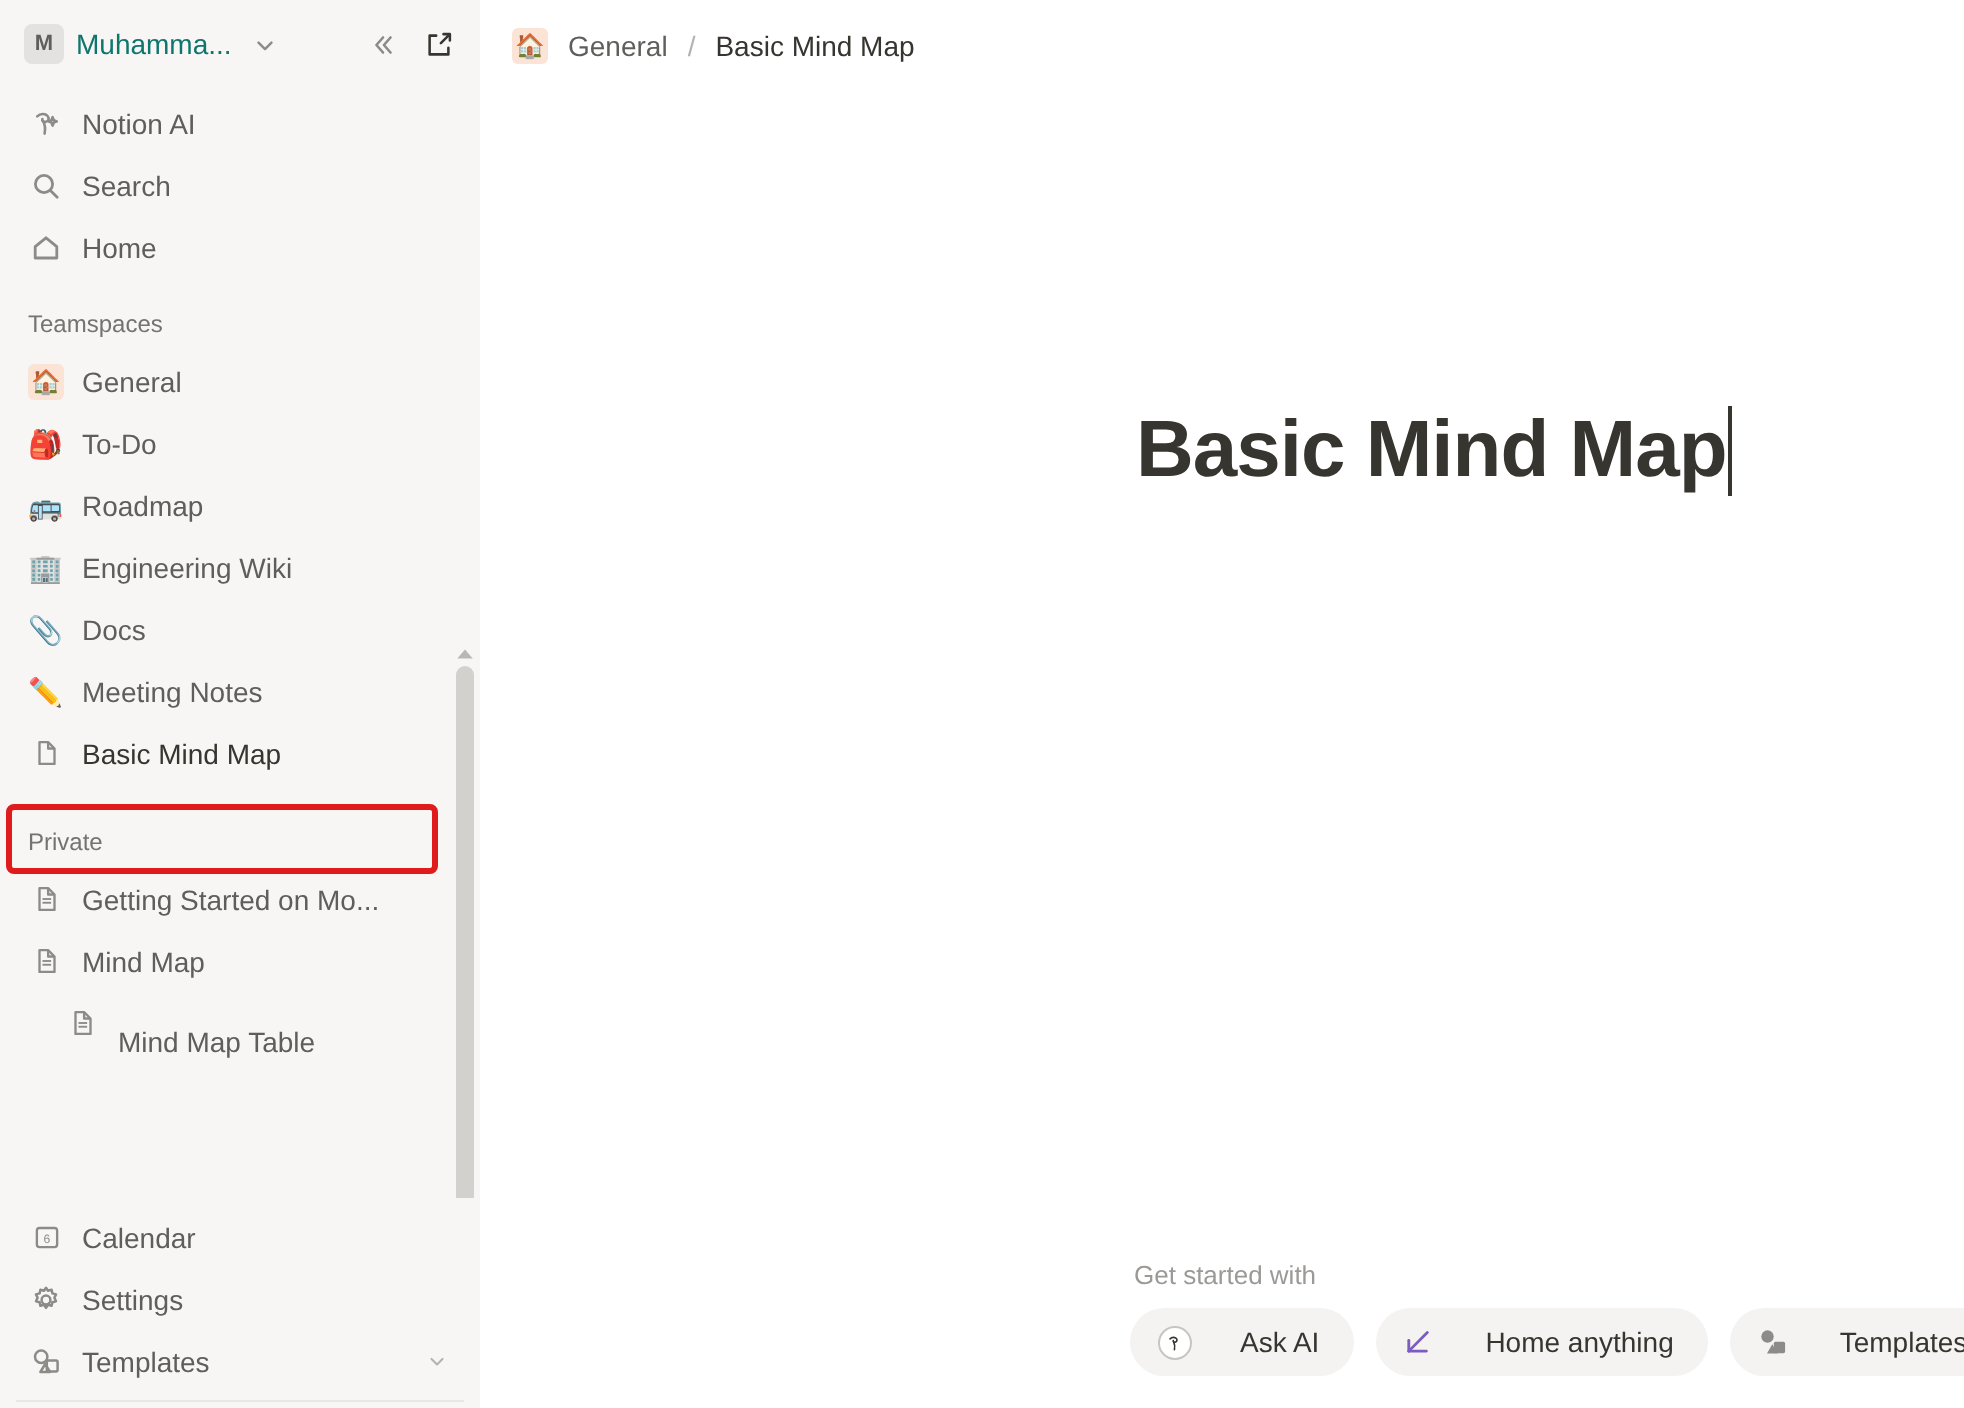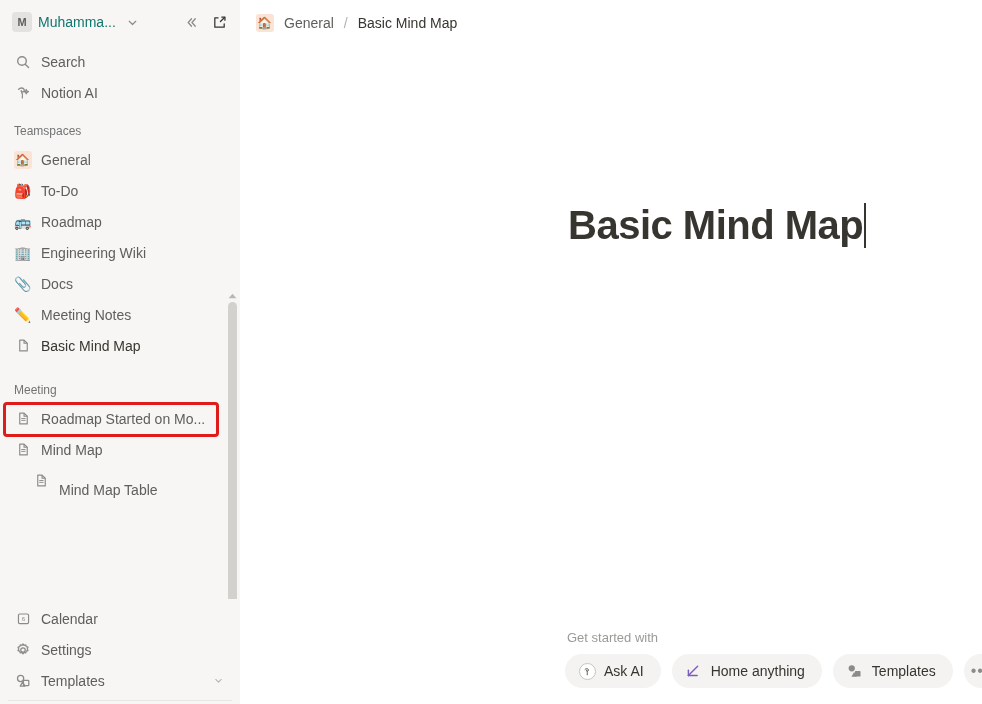--- a/index.html
+++ b/index.html
@@ -146,21 +146,21 @@
   .getstarted {
     position: absolute; left: 325px; bottom: 16px; width: 600px;
   }
   .gs-label {
     font-size: 13px; color: #9b9a97; margin-bottom: 9px;
     padding-left: 2px;
   }
   .gs-row { display: flex; align-items: center; gap: 11px; }
   .gs-btn {
     height: 34px; border-radius: 17px; background: #f4f3f2;
-    display: flex; align-items: center; gap: 8px;
+    display: flex; align-items: center; gap: 24px;
     padding: 0 17px 0 13px; cursor: pointer;
     font-size: 14px; color: #37352f; border: none;
     font-family: "Liberation Sans", sans-serif;
   }
   .gs-btn .bicon {
     width: 18px; height: 18px; display: flex;
     align-items: center; justify-content: center; flex: 0 0 18px;
   }
   .ai-badge {
     width: 17px; height: 17px; border-radius: 50%;
@@ -201,37 +201,45 @@
             <path d="M13 9.5V13H3V3h3.5"></path>
             <path d="M9 7l4.4-4.4"></path>
             <path d="M10.4 2.2h3.4v3.4"></path>
           </svg>
       </div>
     </div>
 
     <div class="sb-top">
       <div class="nav-item">
         <span class="ico">
-          <svg width="16" height="16" viewBox="0 0 16 16" fill="none" stroke="currentColor" stroke-width="1.4" stroke-linecap="round">
-              <circle cx="7" cy="7" r="4.3"></circle>
-              <line x1="10.2" y1="10.2" x2="13.6" y2="13.6"></line>
-            </svg>
-        </span>
-        <span class="nav-label">Search</span>
-      </div>
-      <div class="nav-item">
-        <span class="ico">
           <svg width="16" height="16" viewBox="0 0 16 16" fill="none" stroke="currentColor" stroke-width="1.3" stroke-linecap="round" stroke-linejoin="round">
               <path d="M3.6 4.2c1.6-1.5 4-1.6 5.2-.2 1 1.2.4 2.6-.9 2.9-1.2.3-2-.5-1.7-1.4"></path>
               <path d="M6.6 6.6c.9 1.7 1.1 4 .7 6.2"></path>
               <path d="M11.3 4.6l.6 1.5 1.5.6-1.5.6-.6 1.5-.6-1.5-1.5-.6 1.5-.6z"></path>
             </svg>
         </span>
         <span class="nav-label">Notion AI</span>
       </div>
+      <div class="nav-item">
+        <span class="ico">
+          <svg width="16" height="16" viewBox="0 0 16 16" fill="none" stroke="currentColor" stroke-width="1.4" stroke-linecap="round">
+              <circle cx="7" cy="7" r="4.3"></circle>
+              <line x1="10.2" y1="10.2" x2="13.6" y2="13.6"></line>
+            </svg>
+        </span>
+        <span class="nav-label">Search</span>
+      </div>
+      <div class="nav-item">
+        <span class="ico">
+          <svg width="16" height="16" viewBox="0 0 16 16" fill="none" stroke="currentColor" stroke-width="1.4" stroke-linecap="round" stroke-linejoin="round">
+              <path d="M2.6 7.3L8 2.9l5.4 4.4V13H2.6z"></path>
+            </svg>
+        </span>
+        <span class="nav-label">Home</span>
+      </div>
     </div>
 
     <div class="sb-scroll">
 
       <div class="section-label">Teamspaces</div>
 
       <div class="nav-item">
         <span class="emoji general-home">🏠</span>
         <span class="nav-label">General</span>
       </div>
@@ -258,32 +266,32 @@
       <div class="nav-item">
         <span class="ico">
           <svg width="15" height="15" viewBox="0 0 16 16" fill="none" stroke="currentColor" stroke-width="1.25" stroke-linejoin="round">
               <path d="M4 2.2h4.6L12 5.6V13.8H4z"></path>
               <path d="M8.6 2.2v3.4H12"></path>
             </svg>
         </span>
         <span class="nav-label" style="color:#37352f">Basic Mind Map</span>
       </div>
 
-      <div class="section-label" style="margin-top:16px">Meeting</div>
+      <div class="section-label" style="margin-top:16px">Private</div>
 
       <div class="nav-item">
         <span class="ico">
           <svg width="15" height="15" viewBox="0 0 16 16" fill="none" stroke="currentColor" stroke-width="1.25" stroke-linejoin="round">
               <path d="M4 2.2h4.6L12 5.6V13.8H4z"></path>
               <path d="M8.6 2.2v3.4H12"></path>
               <line x1="5.6" y1="8" x2="10.2" y2="8" stroke-width="1"></line>
               <line x1="5.6" y1="10" x2="10.2" y2="10" stroke-width="1"></line>
             </svg>
         </span>
-        <span class="nav-label">Roadmap Started on Mo...</span>
+        <span class="nav-label">Getting Started on Mo...</span>
       </div>
       <div class="nav-item">
         <span class="ico">
           <svg width="15" height="15" viewBox="0 0 16 16" fill="none" stroke="currentColor" stroke-width="1.25" stroke-linejoin="round">
               <path d="M4 2.2h4.6L12 5.6V13.8H4z"></path>
               <path d="M8.6 2.2v3.4H12"></path>
               <line x1="5.6" y1="8" x2="10.2" y2="8" stroke-width="1"></line>
               <line x1="5.6" y1="10" x2="10.2" y2="10" stroke-width="1"></line>
             </svg>
         </span>

